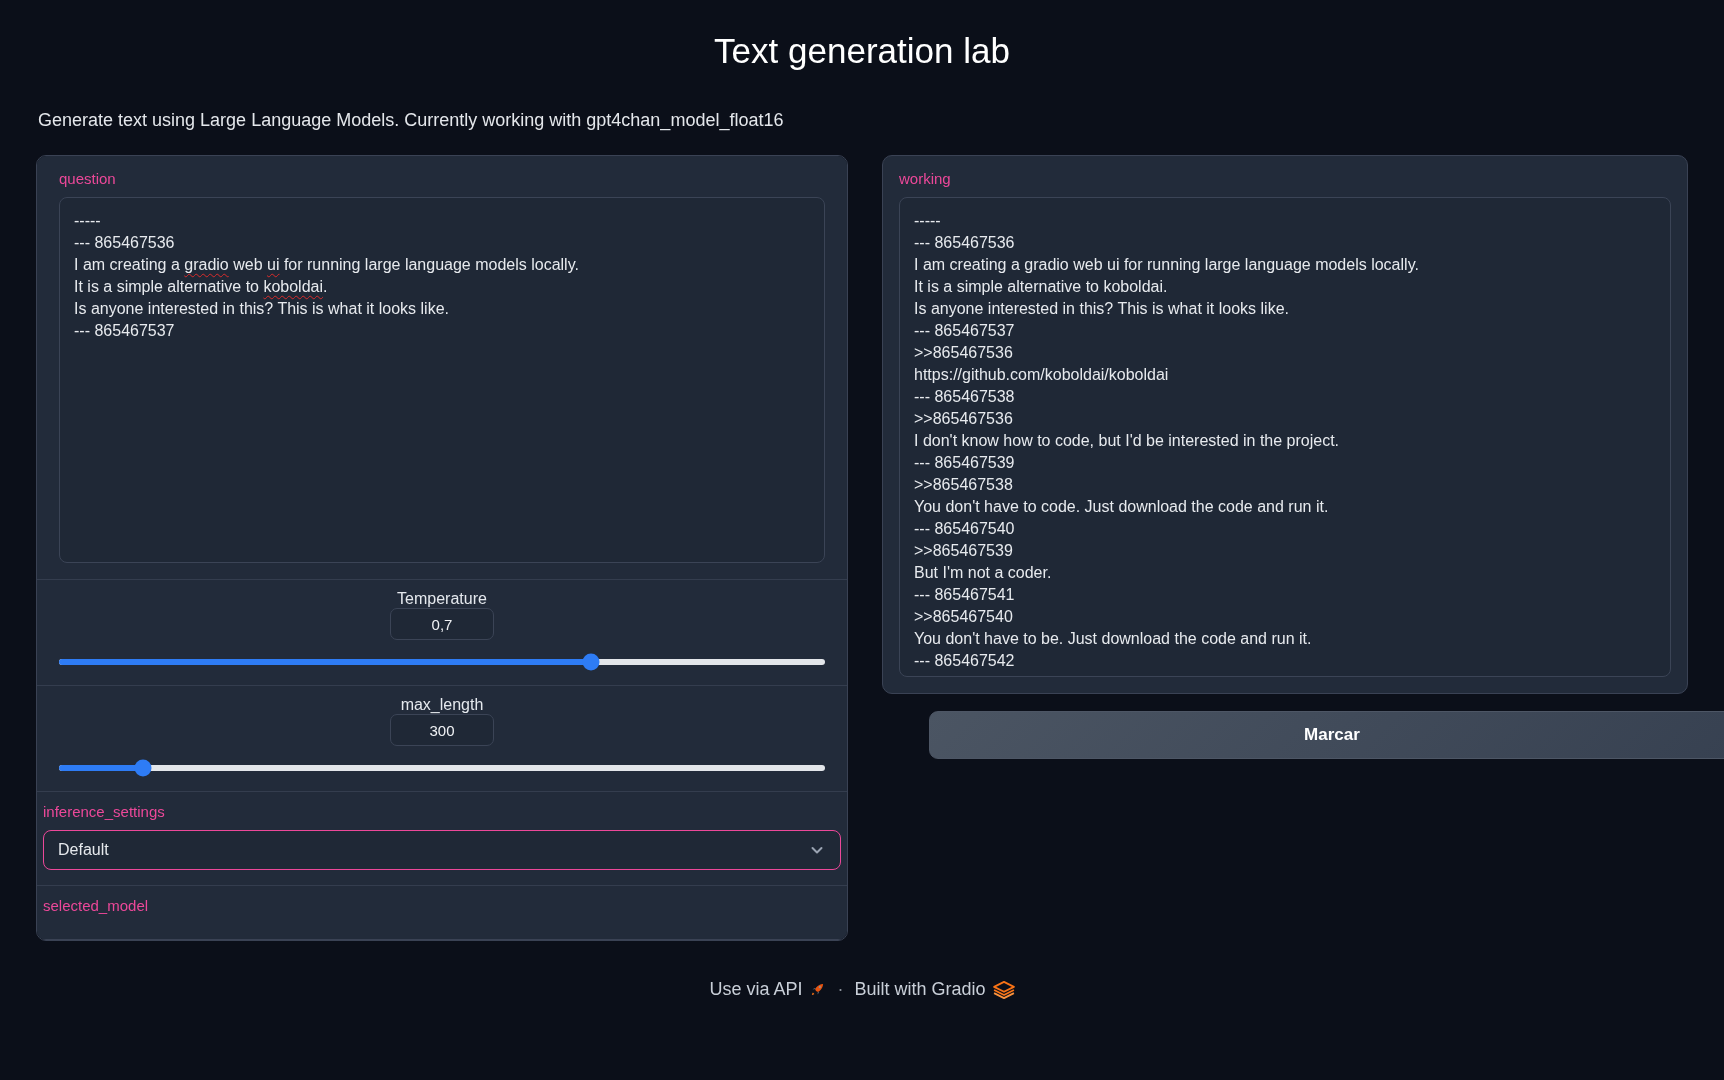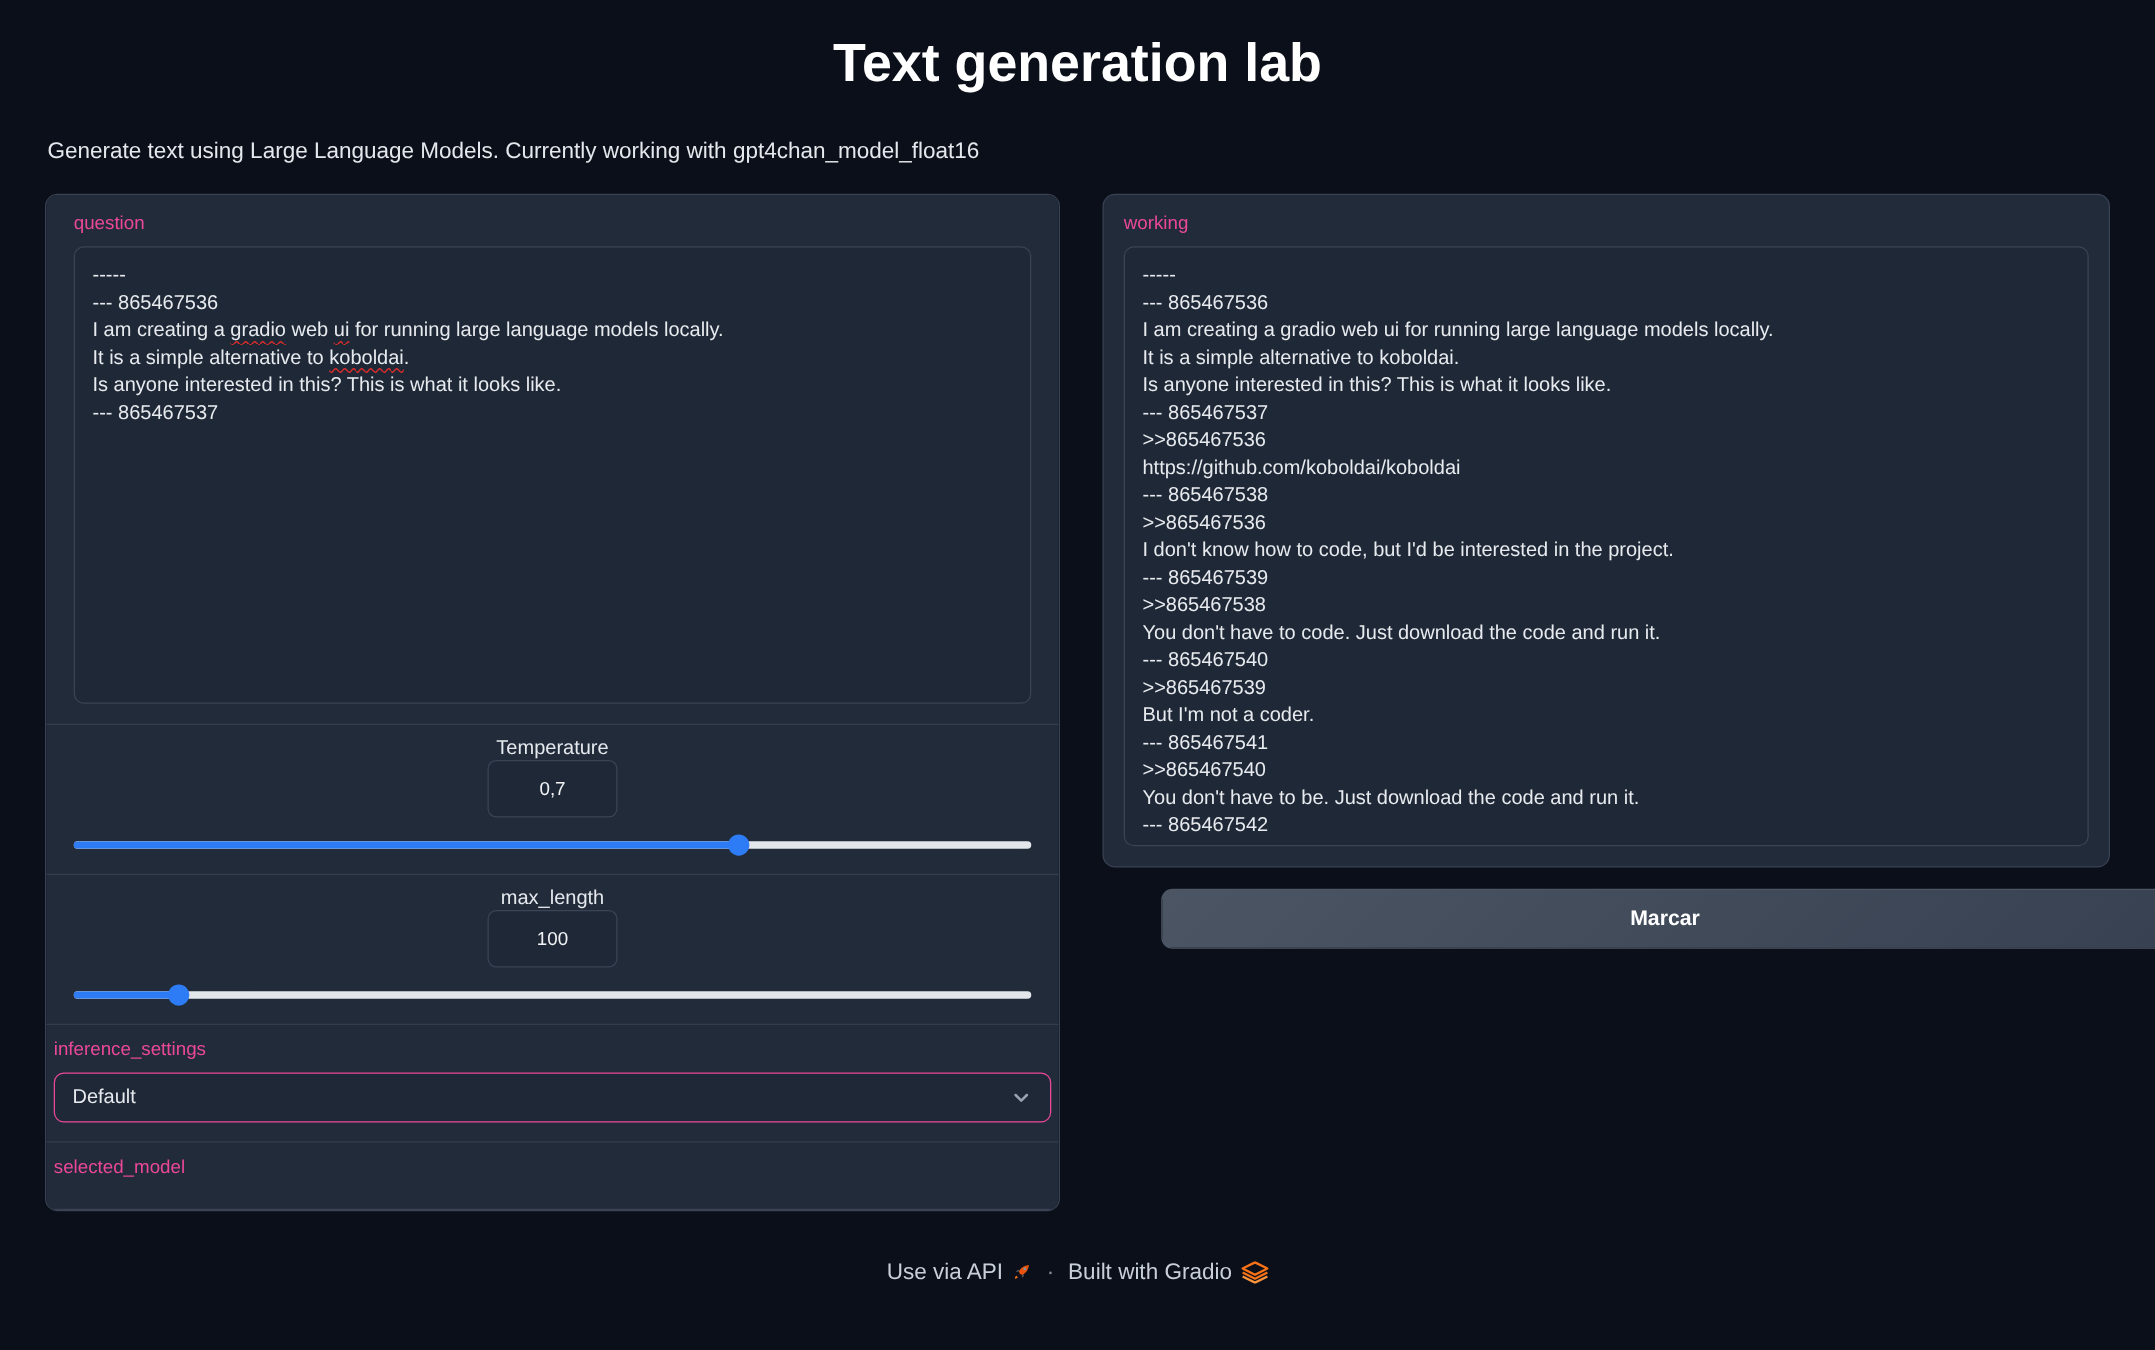--- a/index.html
+++ b/index.html
@@ -6,23 +6,23 @@
   html, body { width: 1724px; height: 1080px; }
   body {
     background: #0b0f19;
     font-family: "Liberation Sans", sans-serif;
     color: #e5e7eb;
     overflow: hidden;
   }
   .app { padding: 16px 36px 0; }
   .title {
     text-align: center;
-    font-size: 43px;
+    font-size: 35px;
     line-height: 46px;
-    font-weight: 700;
+    font-weight: 400;
     color: #ffffff;
     margin-top: 12px;
   }
   .subtitle {
     font-size: 18px;
     color: #e4e7eb;
     margin: 36px 0 24px 2px;
   }
   .main { display: flex; gap: 34px; align-items: flex-start; }
 
@@ -55,21 +55,21 @@
     text-decoration-line: underline;
     text-decoration-style: wavy;
     text-decoration-color: #d92b2b;
     text-decoration-thickness: 1px;
     text-underline-offset: 3px;
   }
   .slider-section { border-top: 1px solid #343d4e; padding: 10px 22px 14px; }
   .slider-head { display: flex; justify-content: space-between; align-items: center; margin-bottom: 13px; flex-direction: column; }
   .slider-label { font-size: 16px; color: #e5e9ee; }
   .num-box {
-    width: 104px; height: 46px;
+    width: 104px; height: 32px;
     border: 1px solid #3b4456;
     border-radius: 7px;
     background: #1f2836;
     color: #f0f2f5;
     font-size: 15px;
     display: flex; align-items: center; justify-content: center;
   }
   .slider { position: relative; height: 18px; display: flex; align-items: center; cursor: pointer; }
   .track { width: 100%; height: 6px; border-radius: 3px; background: #e3e6ea; overflow: hidden; }
   .fill { height: 100%; background: #2e7cf5; }
@@ -164,21 +164,21 @@
             <div class="track">
               <div class="fill" style="width: 69.5%;"></div>
             </div>
             <div class="thumb" style="left: 69.5%;"></div>
           </div>
         </div>
 
         <div class="slider-section">
           <div class="slider-head">
             <span class="slider-label">max_length</span>
-            <span class="num-box">100</span>
+            <span class="num-box">300</span>
           </div>
           <div class="slider">
             <div class="track">
               <div class="fill" style="width: 11%;"></div>
             </div>
             <div class="thumb" style="left: 11%;"></div>
           </div>
         </div>
 
         <div class="dd-section">

